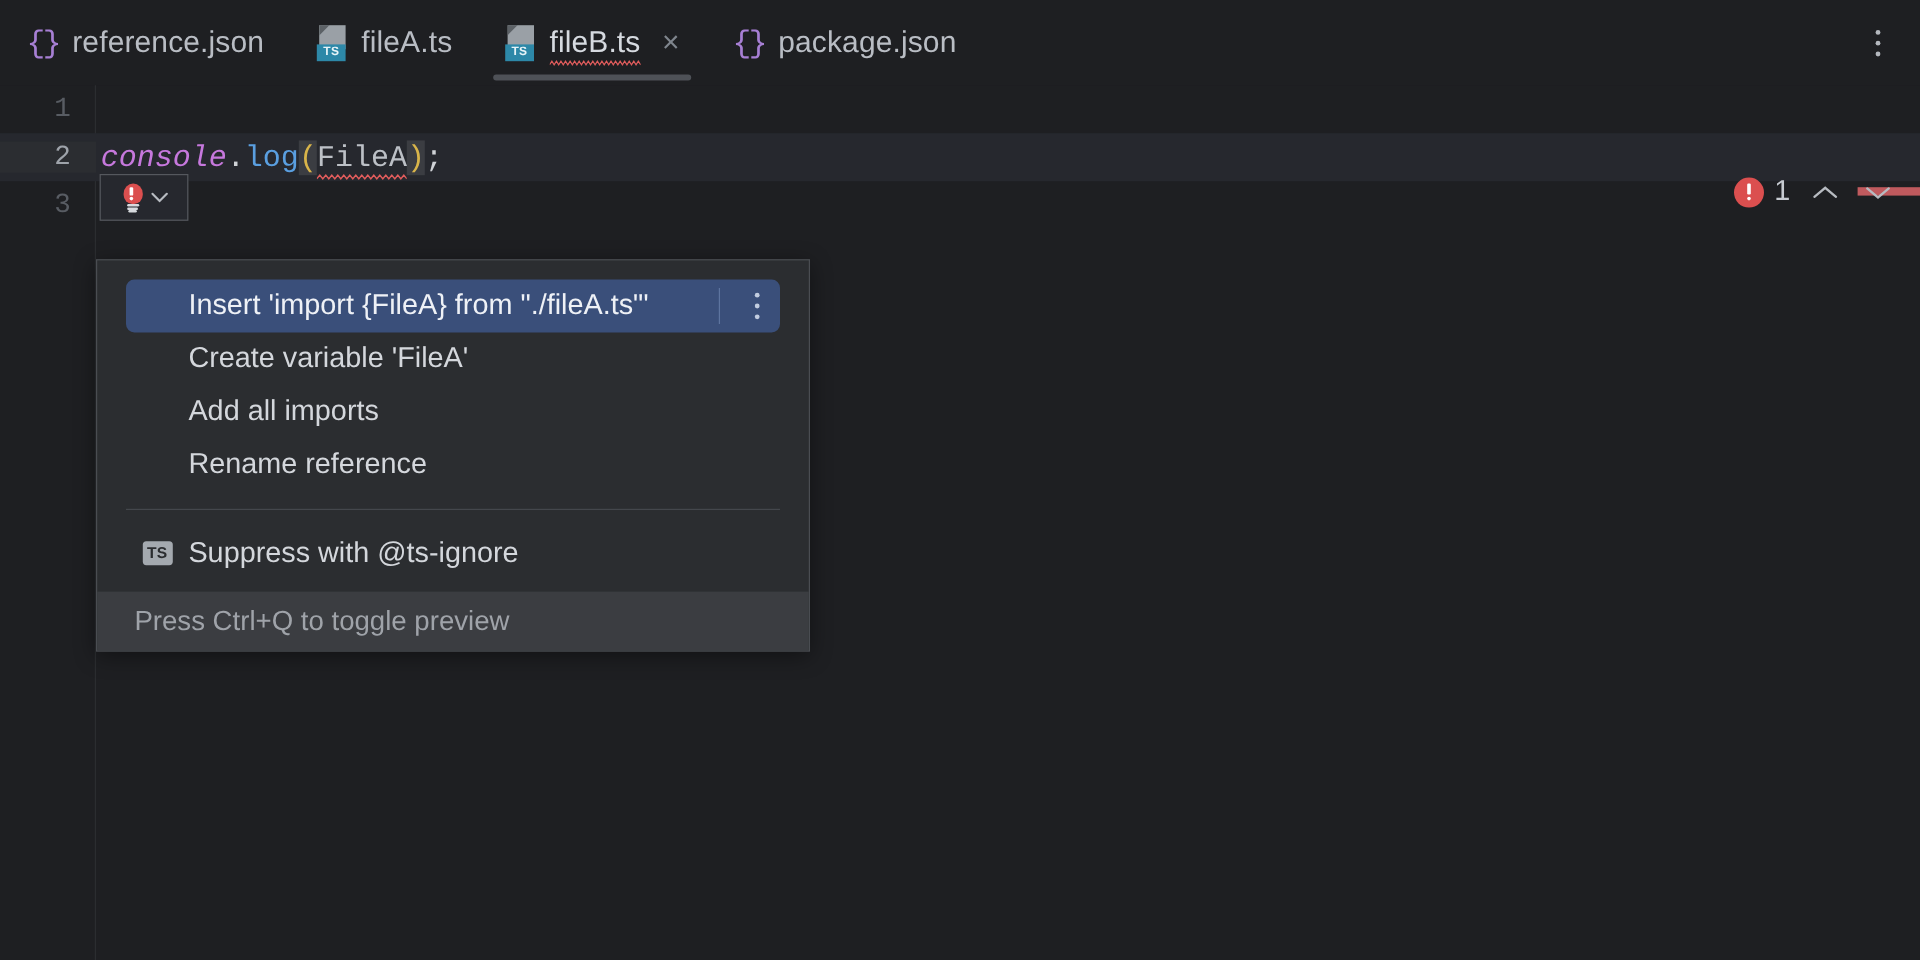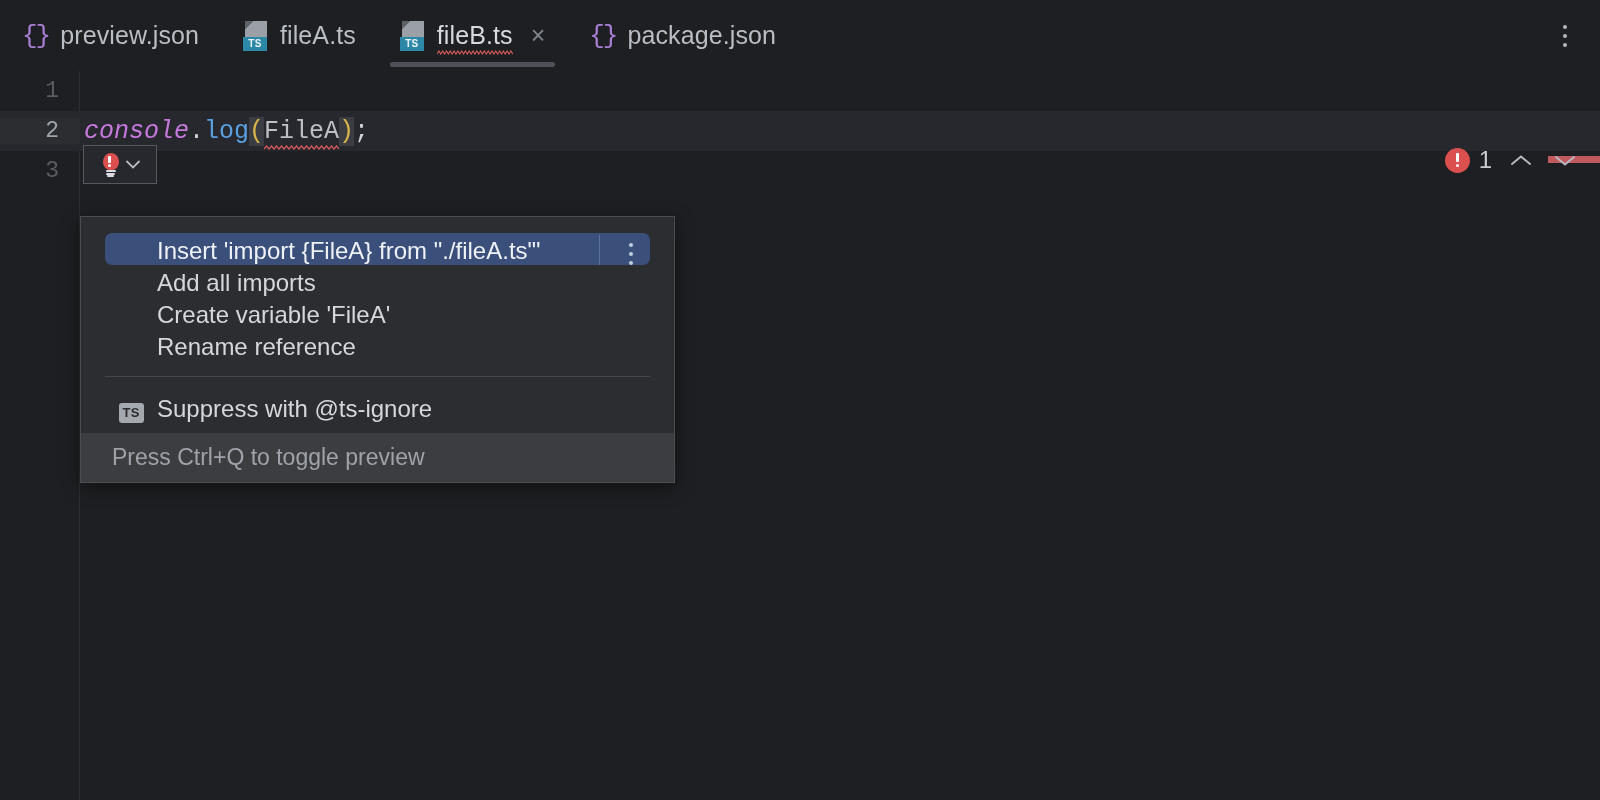--- a/index.html
+++ b/index.html
@@ -325,22 +325,22 @@
     border: 1px solid #4a4d52;
     z-index: 20;
     box-shadow: 0 4px 18px rgba(0,0,0,0.45);
   }
 
   .popup-items { padding: 16px 0 10px 0; }
 
   .popup-row {
     position: relative;
     display: flex;
-    align-items: flex-end;
-    height: 32px;
+    align-items: center;
+    height: 44px;
     margin: 0 24px 0 24px;
     padding-left: 52px;
     border-radius: 7px;
     cursor: pointer;
     font-size: 24px;
     color: #d4d7dc;
     white-space: nowrap;
   }
   .popup-row.selected {
     background: #3a4f7a;
@@ -408,21 +408,21 @@
 </style>
 </head>
 <body>
 
 <div id="app">
 
   <div class="tabbar">
 
     <div class="tab">
       <span class="icon-json">{}</span>
-      <span class="tab-label">preview.json</span>
+      <span class="tab-label">reference.json</span>
     </div>
 
     <div class="tab">
       <span class="icon-ts">
         <span class="page"></span>
           <span class="fold"></span>
           <span class="badge">TS</span>
       </span>
       <span class="tab-label">fileA.ts</span>
     </div>
@@ -519,25 +519,25 @@
           <span class="row-label">Insert 'import {FileA} from "./fileA.ts"'</span>
           <span class="row-sep"></span>
           <span class="row-kebab">
               <i></i>
               <i></i>
               <i></i>
             </span>
         </div>
 
         <div class="popup-row">
+          <span class="row-label">Create variable 'FileA'</span>
+        </div>
+
+        <div class="popup-row">
           <span class="row-label">Add all imports</span>
-        </div>
-
-        <div class="popup-row">
-          <span class="row-label">Create variable 'FileA'</span>
         </div>
 
         <div class="popup-row">
           <span class="row-label">Rename reference</span>
         </div>
 
         <div class="popup-divider"></div>
 
         <div class="popup-row with-icon">
           <span class="item-icon">

